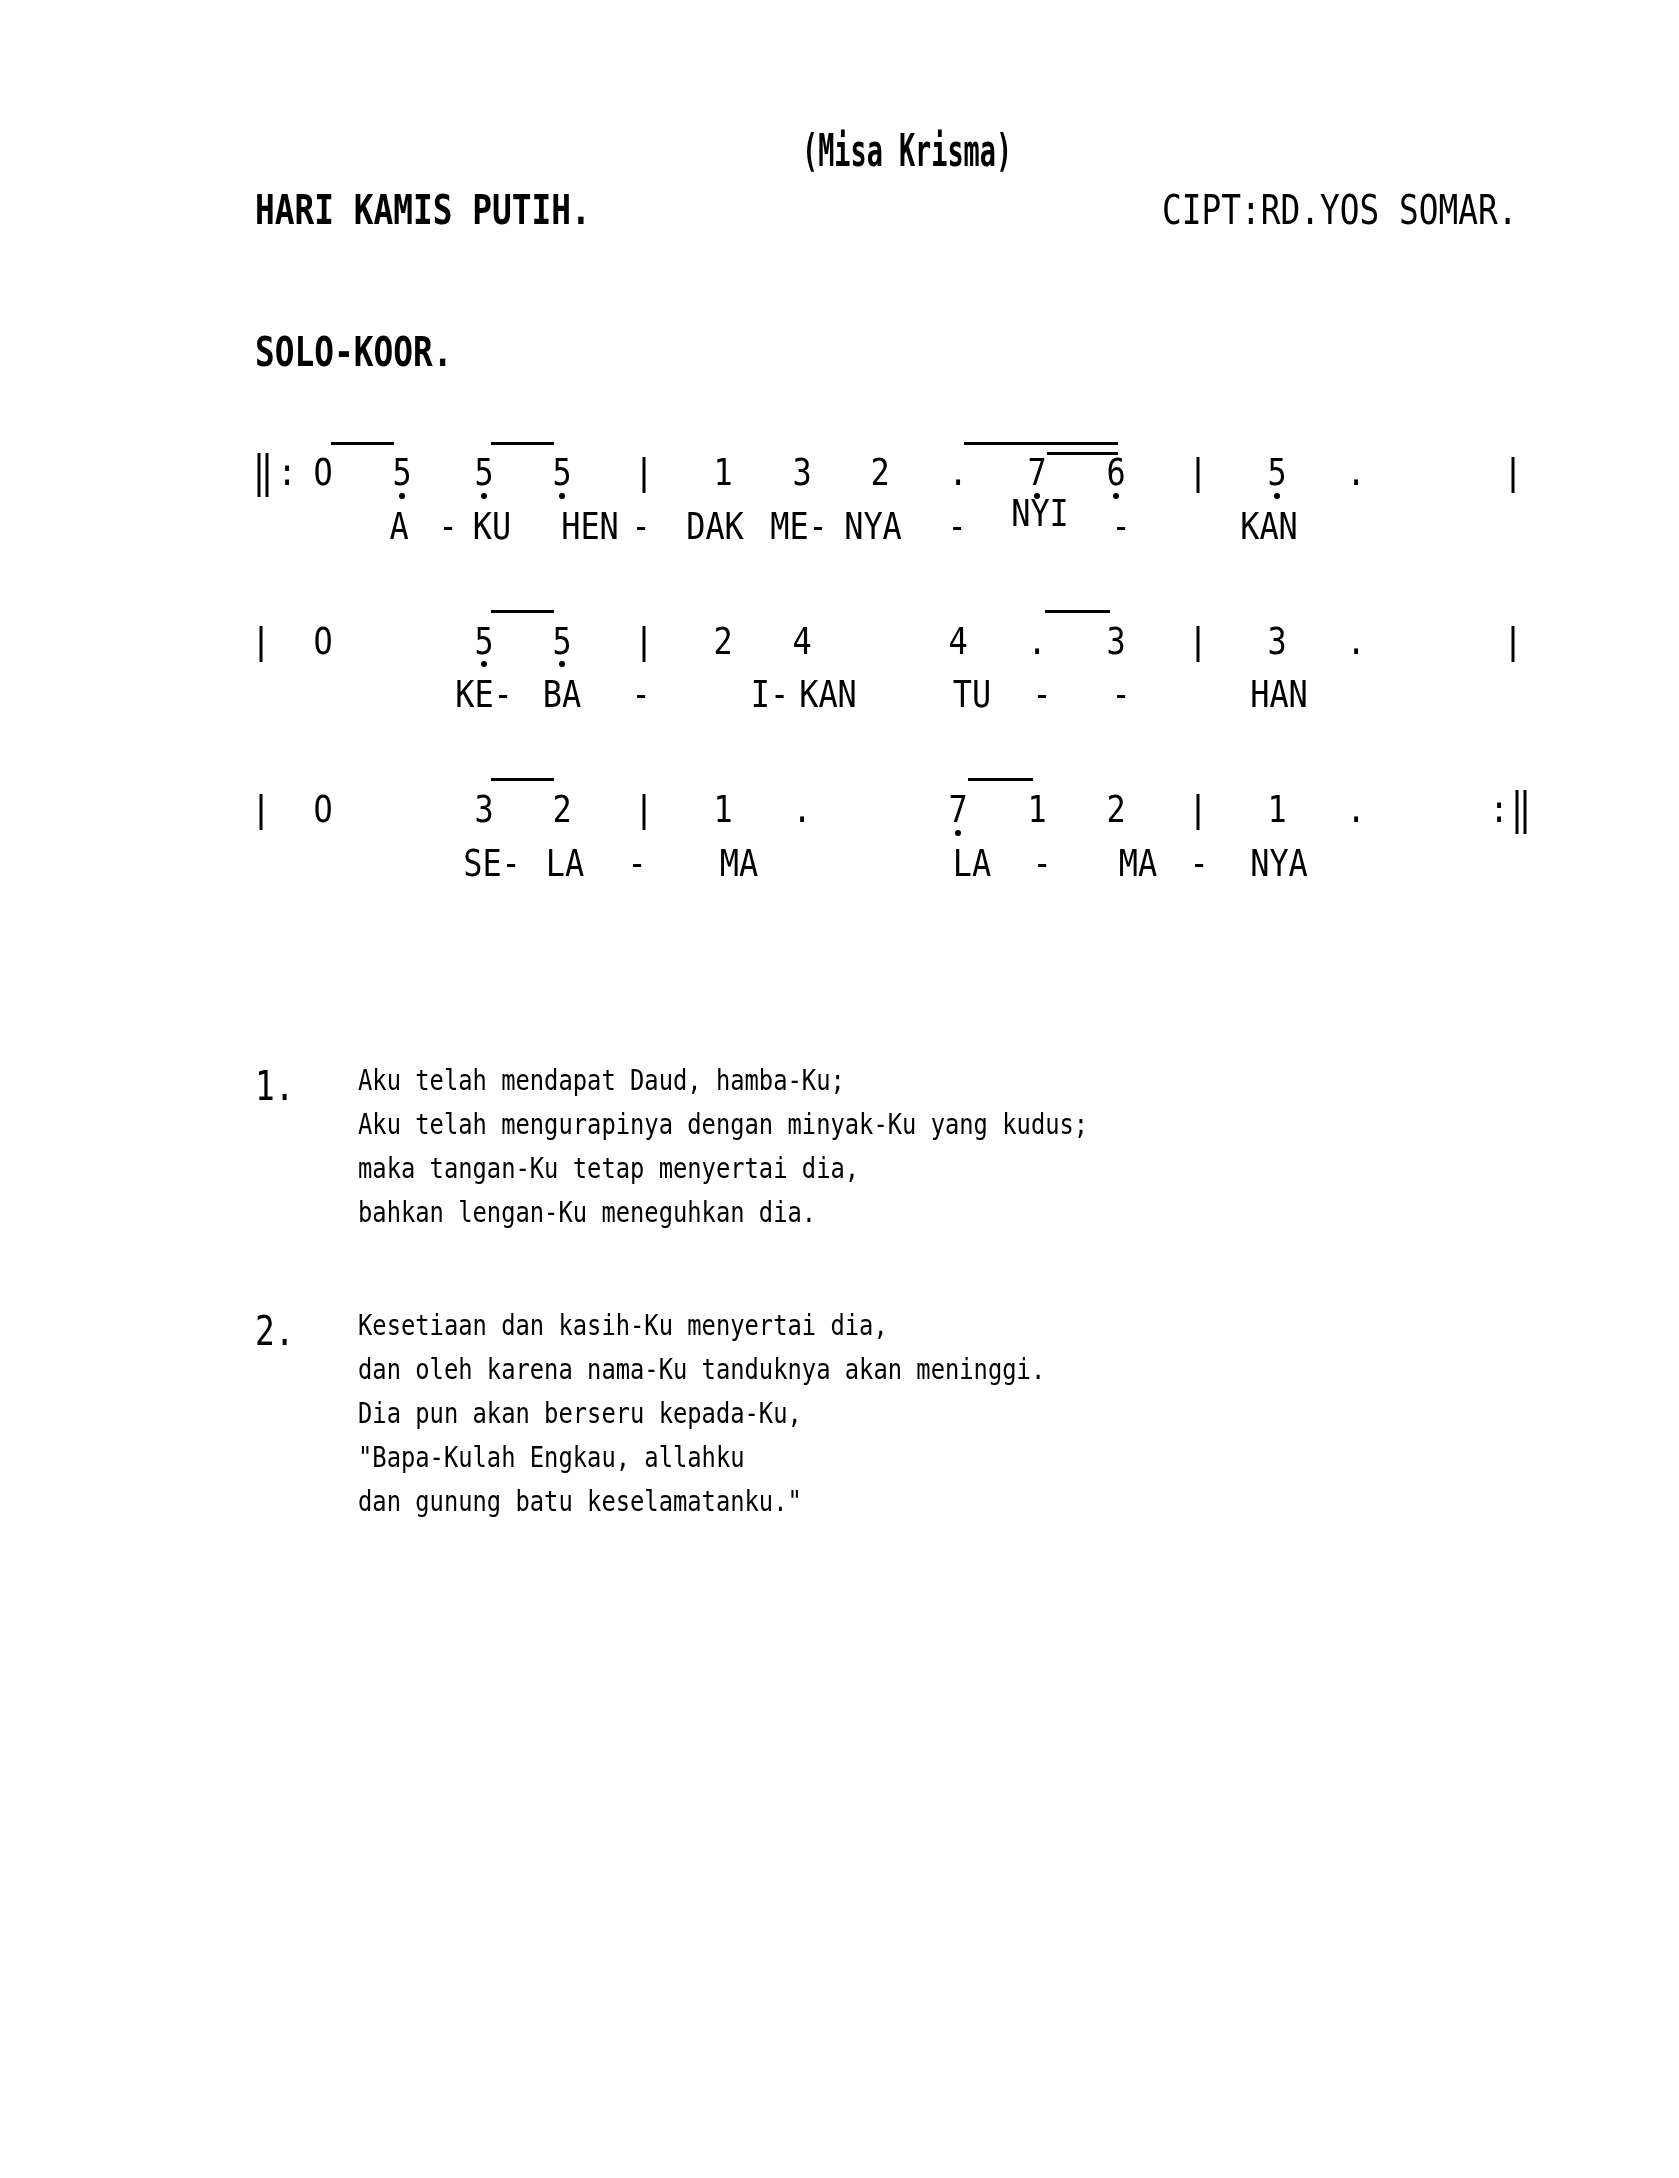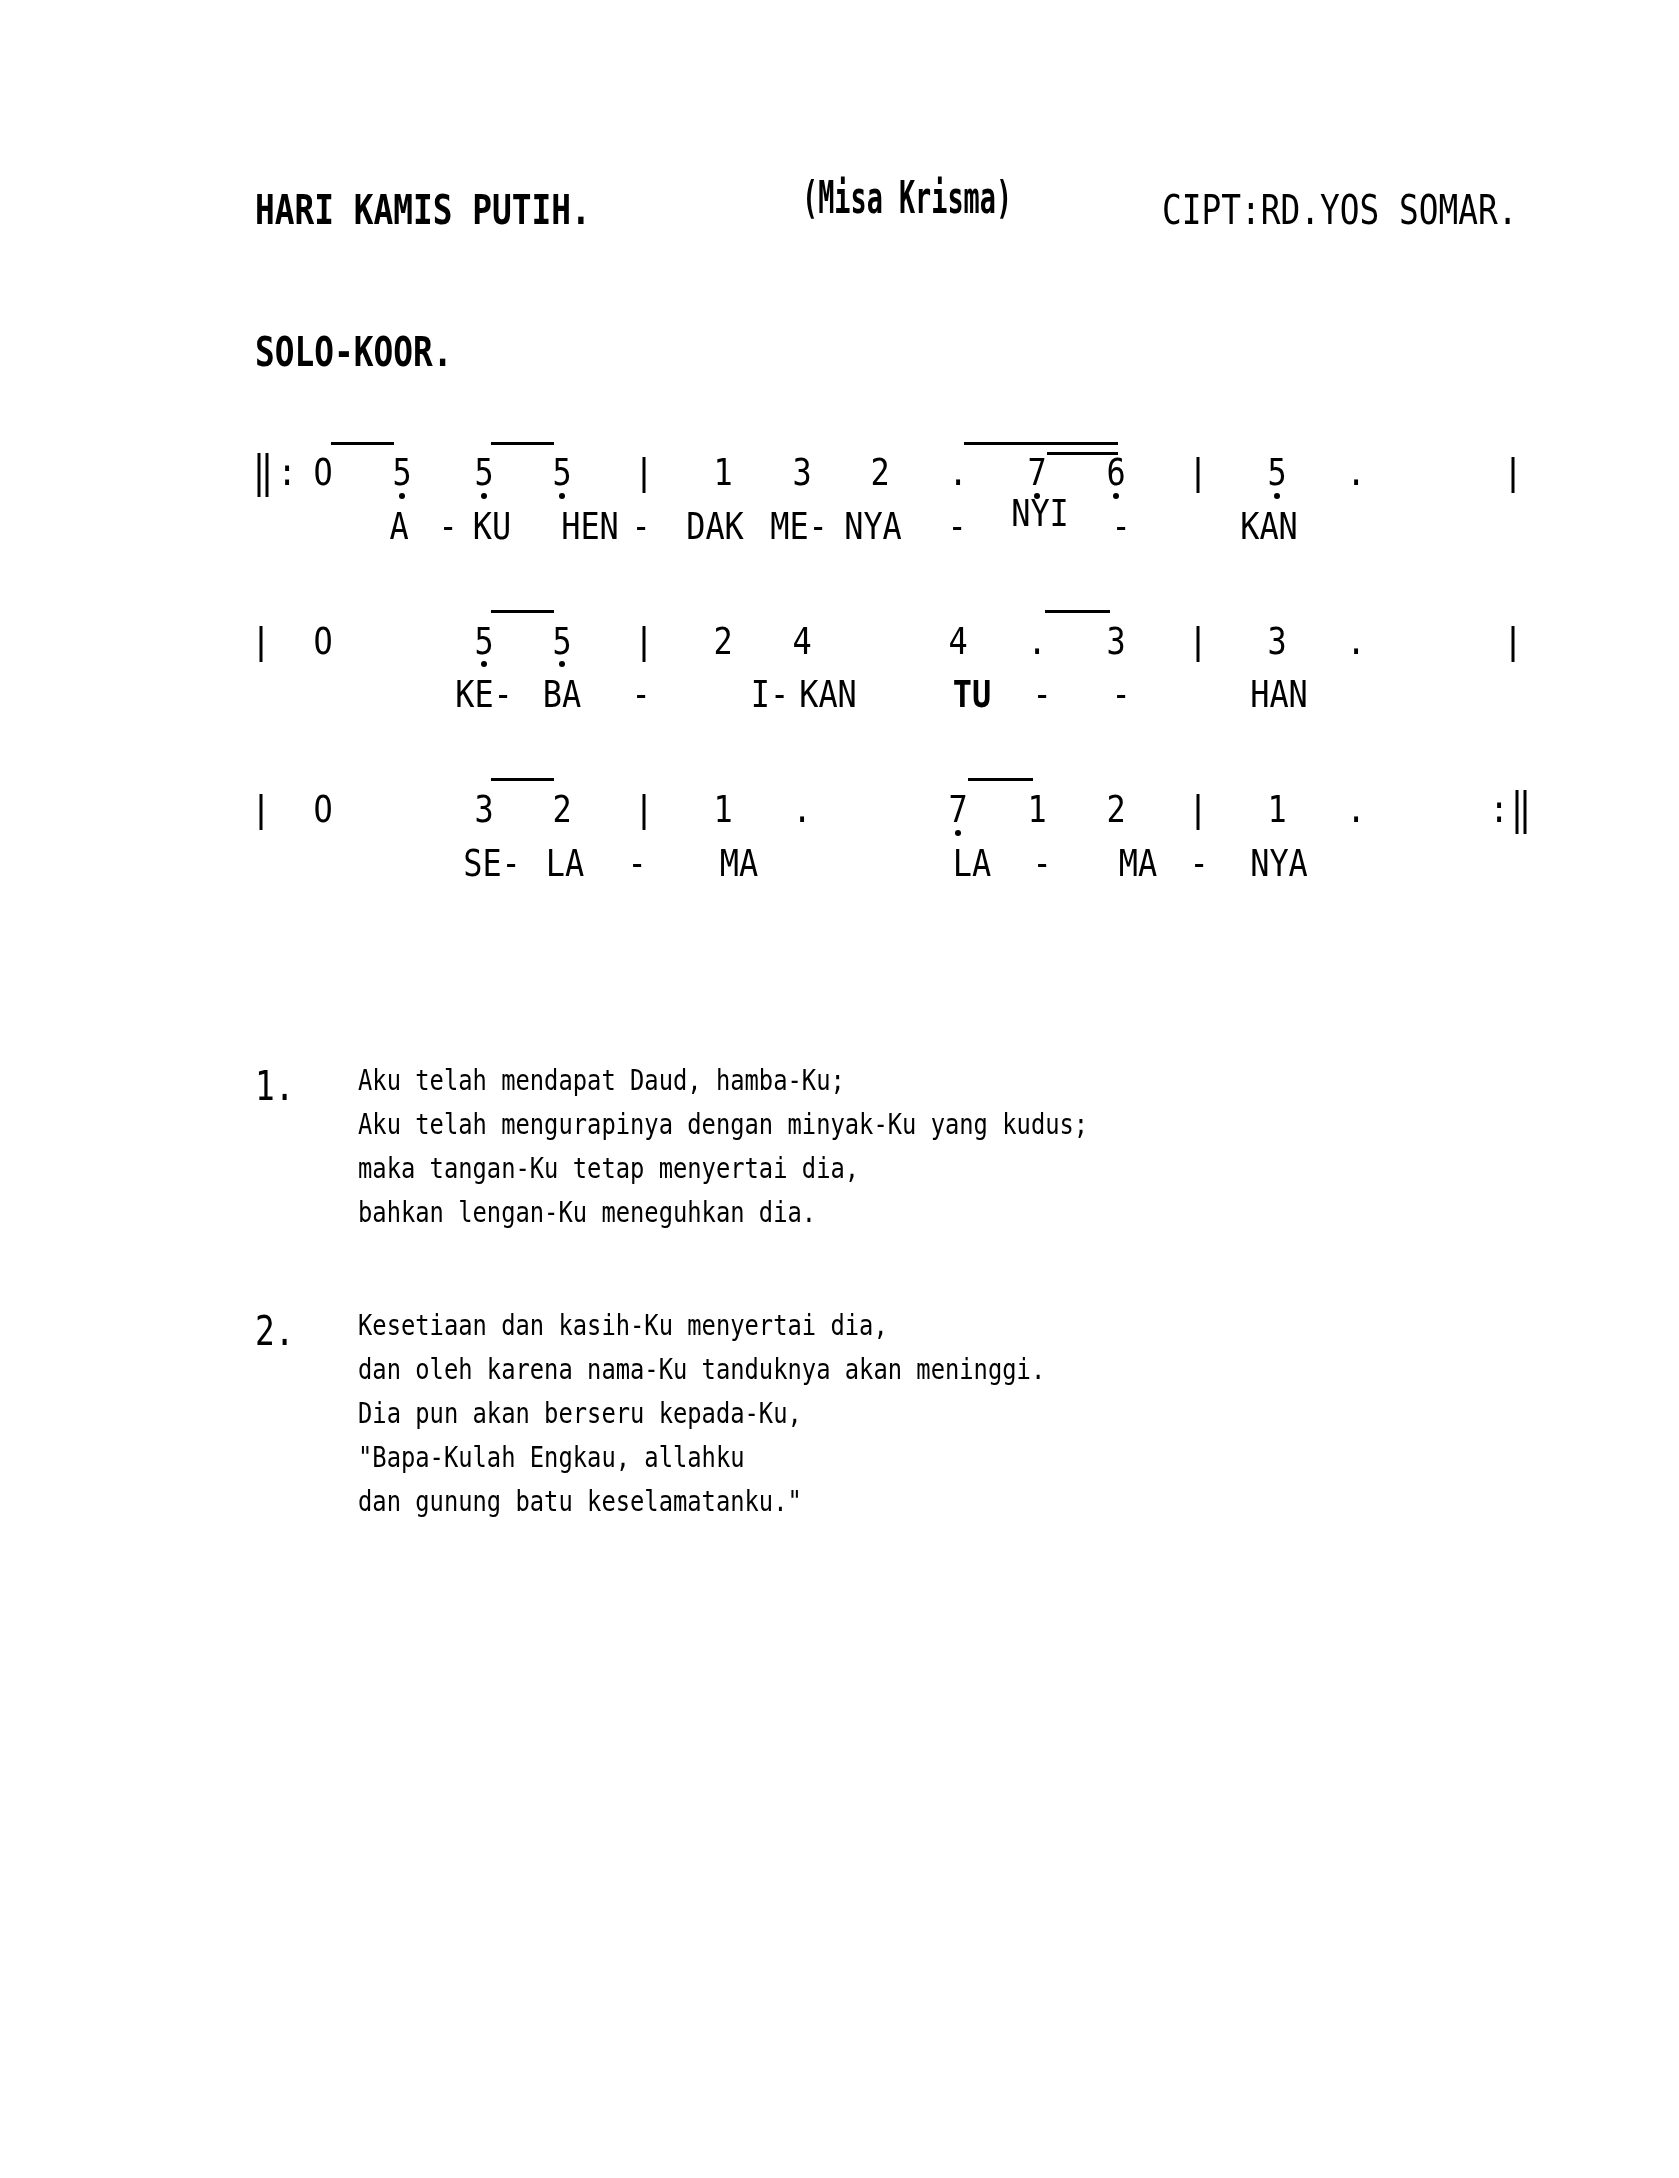--- a/index.html
+++ b/index.html
@@ -5,21 +5,21 @@
   html,body{margin:0;padding:0;background:#e8e8e8;}
   .page{position:relative;width:1679px;height:2178px;background:#ffffff;color:#000;
         font-family:"DejaVu Sans Mono",monospace;overflow:hidden;}
   .abs{position:absolute;line-height:1;white-space:pre;}
   
   .sq{display:inline-block;transform:scaleX(0.82);transform-origin:0 0;white-space:pre;}
   .ctr{transform:translateX(-50%);}
   .ctr .sq{transform:scaleX(0.84);transform-origin:50% 0;}
   .t-title{font-family:"Liberation Sans",sans-serif;font-weight:700;font-size:95px;}
   .t-title .sq{transform:scaleX(0.70);}
-  .t-sub{font-weight:700;font-size:44px;margin-top:47px;}
+  .t-sub{font-weight:700;font-size:44px;}
   .t-sub .sq{transform:scaleX(0.61);}
   .t-body{font-size:40px;}
   .t-bold{font-weight:700;}
   .note-tok{font-size:38px;}
   .lyr-tok{font-size:38px;}
   .beam{position:absolute;height:3px;background:#000;}
   .odot{position:absolute;width:6px;height:6px;border-radius:50%;background:#000;transform:translateX(-50%);}
   .bline{position:absolute;width:3px;height:36px;background:#000;transform:translateX(-50%);}
   .verse-line{height:44px;font-size:29px;}
 </style>
@@ -94,21 +94,21 @@
       <div class="abs ctr note-tok" style="left: 1277px; top: 622px;"><span class="sq">3</span></div>
       <div class="abs ctr note-tok" style="left: 1356px; top: 622px;"><span class="sq">.</span></div>
       <div class="bline" style="left: 1513px; top: 626px;"></div>
       <div class="beam" style="left: 491px; top: 610px; width: 63px;"></div>
       <div class="beam" style="left: 1045px; top: 610px; width: 65px;"></div>
       <div class="abs ctr lyr-tok" style="left: 484px; top: 675px;"><span class="sq">KE-</span></div>
       <div class="abs ctr lyr-tok" style="left: 562px; top: 675px;"><span class="sq">BA</span></div>
       <div class="abs ctr lyr-tok" style="left: 641px; top: 675px;"><span class="sq">-</span></div>
       <div class="abs ctr lyr-tok" style="left: 770px; top: 675px;"><span class="sq">I-</span></div>
       <div class="abs ctr lyr-tok" style="left: 828px; top: 675px;"><span class="sq">KAN</span></div>
-      <div class="abs ctr lyr-tok" style="left: 972px; top: 675px; font-weight: bold;"><span class="sq">TU</span></div>
+      <div class="abs ctr lyr-tok" style="left: 972px; top: 675px;"><span class="sq">TU</span></div>
       <div class="abs ctr lyr-tok" style="left: 1042px; top: 675px;"><span class="sq">-</span></div>
       <div class="abs ctr lyr-tok" style="left: 1121px; top: 675px;"><span class="sq">-</span></div>
       <div class="abs ctr lyr-tok" style="left: 1279px; top: 675px;"><span class="sq">HAN</span></div>
       <div class="bline" style="left: 261px; top: 794px;"></div>
       <div class="abs ctr note-tok" style="left: 323px; top: 790px;"><span class="sq">O</span></div>
       <div class="abs ctr note-tok" style="left: 484px; top: 790px;"><span class="sq">3</span></div>
       <div class="abs ctr note-tok" style="left: 562px; top: 790px;"><span class="sq">2</span></div>
       <div class="bline" style="left: 644px; top: 794px;"></div>
       <div class="abs ctr note-tok" style="left: 723px; top: 790px;"><span class="sq">1</span></div>
       <div class="abs ctr note-tok" style="left: 802px; top: 790px;"><span class="sq">.</span></div>

